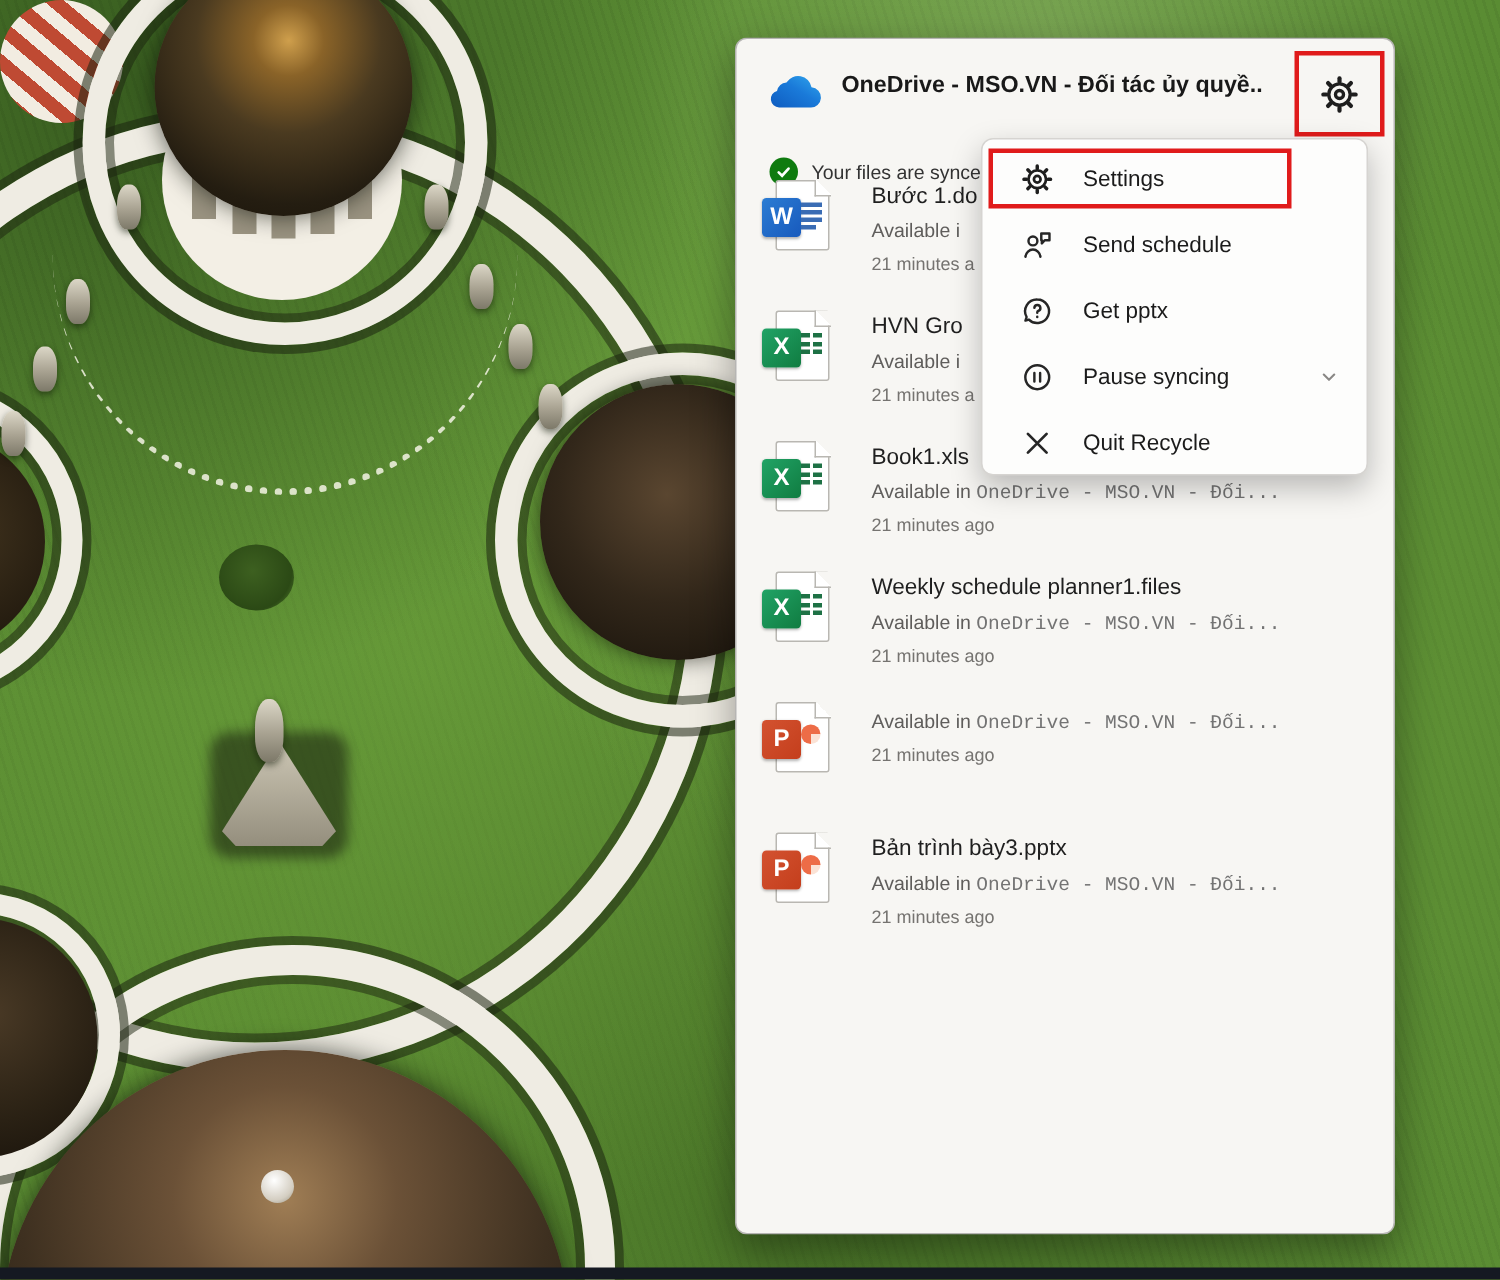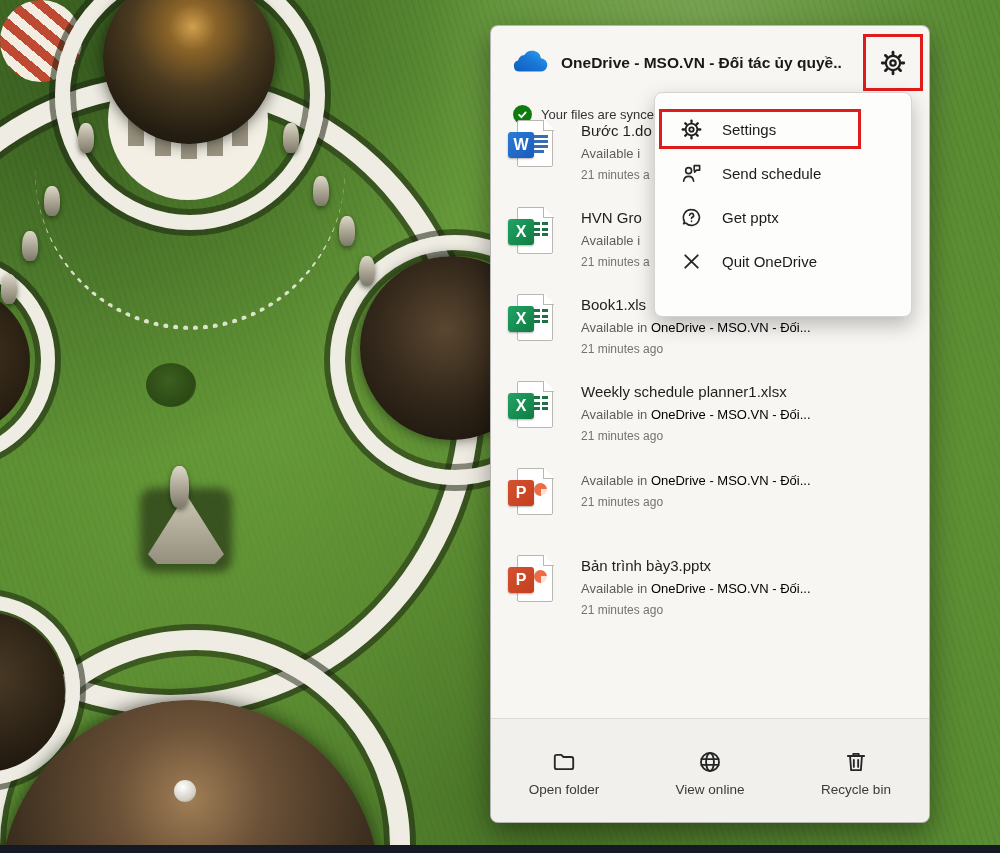--- a/index.html
+++ b/index.html
@@ -61,21 +61,21 @@
   .bush{position:absolute;z-index:2;left:146px;top:363px;width:50px;height:44px;border-radius:50%;
     background:radial-gradient(circle at 45% 40%, #3d6020, #2b4915 68%, rgba(43,73,21,0) 100%);}
 
   
   .taskbar{position:absolute;left:0;bottom:0;width:100%;height:8px;background:#151922;z-index:40;}
 
   
   .panel{position:absolute;left:490px;top:25px;width:440px;height:798px;z-index:10;
     background:#f7f6f3;border:1px solid rgba(60,60,60,.35);border-radius:8px;
     box-shadow:0 10px 28px rgba(0,0,0,.38);}
-  .panel-header{position:absolute;left:20px;right:80px;top:22px;display:flex;align-items:flex-end;gap:12px;}
+  .panel-header{position:absolute;left:20px;right:80px;top:22px;display:flex;align-items:flex-start;gap:12px;}
   .cloud{flex:0 0 auto;width:38px;height:24px;}
   .panel-title{font-size:15.5px;font-weight:bold;color:#191919;white-space:nowrap;overflow:hidden;}
   .gear-box{position:absolute;top:8px;right:6px;width:60px;height:57px;border:3px solid #e01b1b;
     display:flex;align-items:center;justify-content:center;background:transparent;}
   .gear-btn{width:30px;height:30px;display:flex;align-items:center;justify-content:center;cursor:pointer;}
   .sync-row{position:absolute;left:22px;top:79px;display:flex;align-items:center;gap:9px;}
   .check{width:19px;height:19px;border-radius:50%;background:#0f7b0f;display:flex;align-items:center;justify-content:center;flex:0 0 auto;}
   .sync-text{font-size:13px;color:#333;}
 
   .file-list{position:absolute;left:24px;right:14px;top:88px;}
@@ -91,33 +91,33 @@
   .badge-excel{background:linear-gradient(135deg,#21a366,#107c41);}
   .badge-ppt{background:linear-gradient(135deg,#d35230,#c43e1c);}
   .detail{position:absolute;right:4px;top:14px;width:14px;}
   .detail .ln{height:2.5px;margin-bottom:2.5px;background:#3a6cb4;}
   .detail .dash-row{display:flex;gap:2px;margin-bottom:2.5px;}
   .detail .dash{width:6px;height:3px;background:#1e7145;}
   .detail .pie{width:13px;height:13px;border-radius:50%;
     background:conic-gradient(from 180deg,#ed6c47 0 270deg,#fbe2d5 270deg 360deg);}
   .file-name{font-size:15px;color:#1f1f1f;line-height:21px;white-space:nowrap;}
   .file-status{font-size:13px;color:#5f5d5b;line-height:20px;margin-top:3px;white-space:nowrap;}
-  .file-status .link{color:#000000;cursor:pointer;}
+  .file-status .link{color:#737373;cursor:pointer;font-family:Liberation Mono, monospace;}
   .file-time{font-size:12px;color:#757370;line-height:18px;margin-top:2px;}
 
   .panel-footer{position:absolute;left:0;right:0;bottom:0;height:104px;background:#f1f0ec;
     border-top:1px solid #dcdad6;border-radius:0 0 8px 8px;display:flex;align-items:center;}
   .footer-btn{flex:1;display:flex;flex-direction:column;align-items:center;gap:7px;cursor:pointer;padding-top:4px;}
   .footer-label{font-size:13.5px;color:#3b3a38;}
   .ficon{width:26px;height:26px;}
 
   
   .menu{position:absolute;left:654px;top:92px;width:258px;height:225px;z-index:20;
     background:#fdfdfc;border:1px solid #d6d4d1;border-radius:8px;
-    box-shadow:0 8px 20px rgba(0,0,0,.25);padding-top:14px;}
+    box-shadow:0 8px 20px rgba(0,0,0,.25);padding-top:4px;}
   .menu-item{position:relative;height:44px;display:flex;align-items:center;gap:19px;padding:0 18px 0 25px;cursor:pointer;}
   .menu-item .micon{width:23px;height:23px;flex:0 0 auto;}
   .menu-label{font-size:15px;color:#1b1b1b;flex:1;}
   .chev{width:14px;height:14px;flex:0 0 auto;}
   .settings-box{position:absolute;left:4px;top:2px;width:202px;height:40px;border:3px solid #e01b1b;pointer-events:none;z-index:5;}
 
   svg.stroke{fill:none;stroke:#262626;stroke-width:1.7;stroke-linecap:round;stroke-linejoin:round;}
 </style>
 </head>
 <body>
@@ -283,21 +283,21 @@
               <div class="dash-row">
                 <div class="dash"></div>
                 <div class="dash"></div>
               </div>
               <div class="dash-row">
                 <div class="dash"></div>
                 <div class="dash"></div>
               </div>
             </div>
         </div>
-        <div class="file-name">Weekly schedule planner1.xlsx</div>
+        <div class="file-name">Weekly schedule planner1.files</div>
         <div class="file-status"><span>Available in </span><span class="link">OneDrive - MSO.VN - Đối...</span></div>
         <div class="file-time">21 minutes ago</div>
       </div>
 
       <div class="file-row">
         <div class="doc">
             <div class="fold"></div>
           <div class="badge badge-ppt">P</div>
           <div class="detail">
               <div class="pie"></div>
@@ -315,42 +315,20 @@
               <div class="pie"></div>
             </div>
         </div>
         <div class="file-name">Bản trình bày3.pptx</div>
         <div class="file-status"><span>Available in </span><span class="link">OneDrive - MSO.VN - Đối...</span></div>
         <div class="file-time">21 minutes ago</div>
       </div>
 
     </div>
 
-    <div class="panel-footer">
-      <div class="footer-btn">
-        <svg class="ficon stroke" viewBox="0 0 24 24">
-          <path d="M3.5 7.2c0-1 .8-1.8 1.8-1.8h4.2l2 2h7.2c1 0 1.8.8 1.8 1.8v7.6c0 1-.8 1.8-1.8 1.8H5.3c-1 0-1.8-.8-1.8-1.8z"></path>
-        </svg>
-        <span class="footer-label">Open folder</span>
-      </div>
-      <div class="footer-btn">
-        <svg class="ficon stroke" viewBox="0 0 24 24">
-          <circle cx="12" cy="12" r="8.3"></circle>
-            <ellipse cx="12" cy="12" rx="3.6" ry="8.3"></ellipse>
-          <path d="M4 9.3h16M4 14.7h16"></path>
-        </svg>
-        <span class="footer-label">View online</span>
-      </div>
-      <div class="footer-btn">
-        <svg class="ficon stroke" viewBox="0 0 24 24">
-          <path d="M4.5 6.5h15M9.5 6.5v-2h5v2M6.5 6.5l1 13h9l1-13M10 10v6.5M14 10v6.5"></path>
-        </svg>
-        <span class="footer-label">Recycle bin</span>
-      </div>
-    </div>
   </div>
 
   <div class="menu">
     <div class="menu-item">
       <div class="settings-box"></div>
       <svg class="micon" viewBox="0 0 24 24">
         <g fill="none" stroke="#1e1e1e" stroke-width="1.9">
             <circle cx="12" cy="12" r="6.1"></circle>
             <circle cx="12" cy="12" r="2.3"></circle>
           </g>
@@ -378,20 +356,30 @@
     <div class="menu-item">
       <svg class="micon stroke" viewBox="0 0 24 24">
         <path d="M12 3.8a8.2 8.2 0 1 1-5.8 14l-2.4.7.8-2.5A8.2 8.2 0 0 1 12 3.8z"></path>
         <path d="M10 9.6a2.1 2.1 0 1 1 2.6 2.2c-.6.2-.6.7-.6 1.2"></path>
           <path d="M12 15.8v.2"></path>
       </svg>
       <span class="menu-label">Get pptx</span>
     </div>
     <div class="menu-item">
       <svg class="micon stroke" viewBox="0 0 24 24">
+        <circle cx="12" cy="12" r="8.3"></circle>
+          <path d="M10 9v6M14 9v6"></path>
+      </svg>
+      <span class="menu-label">Pause syncing</span>
+      <svg class="chev" viewBox="0 0 16 16">
+        <path d="M4 6.5l4 4 4-4" fill="none" stroke="#8a8886" stroke-width="1.6" stroke-linecap="round" stroke-linejoin="round"></path>
+      </svg>
+    </div>
+    <div class="menu-item">
+      <svg class="micon stroke" viewBox="0 0 24 24">
         <path d="M5.5 5.5l13 13M18.5 5.5l-13 13" stroke-width="1.9"></path>
       </svg>
-      <span class="menu-label">Quit OneDrive</span>
+      <span class="menu-label">Quit Recycle</span>
     </div>
   </div>
 
   <div class="taskbar"></div>
 </div>
 
 </body></html>

